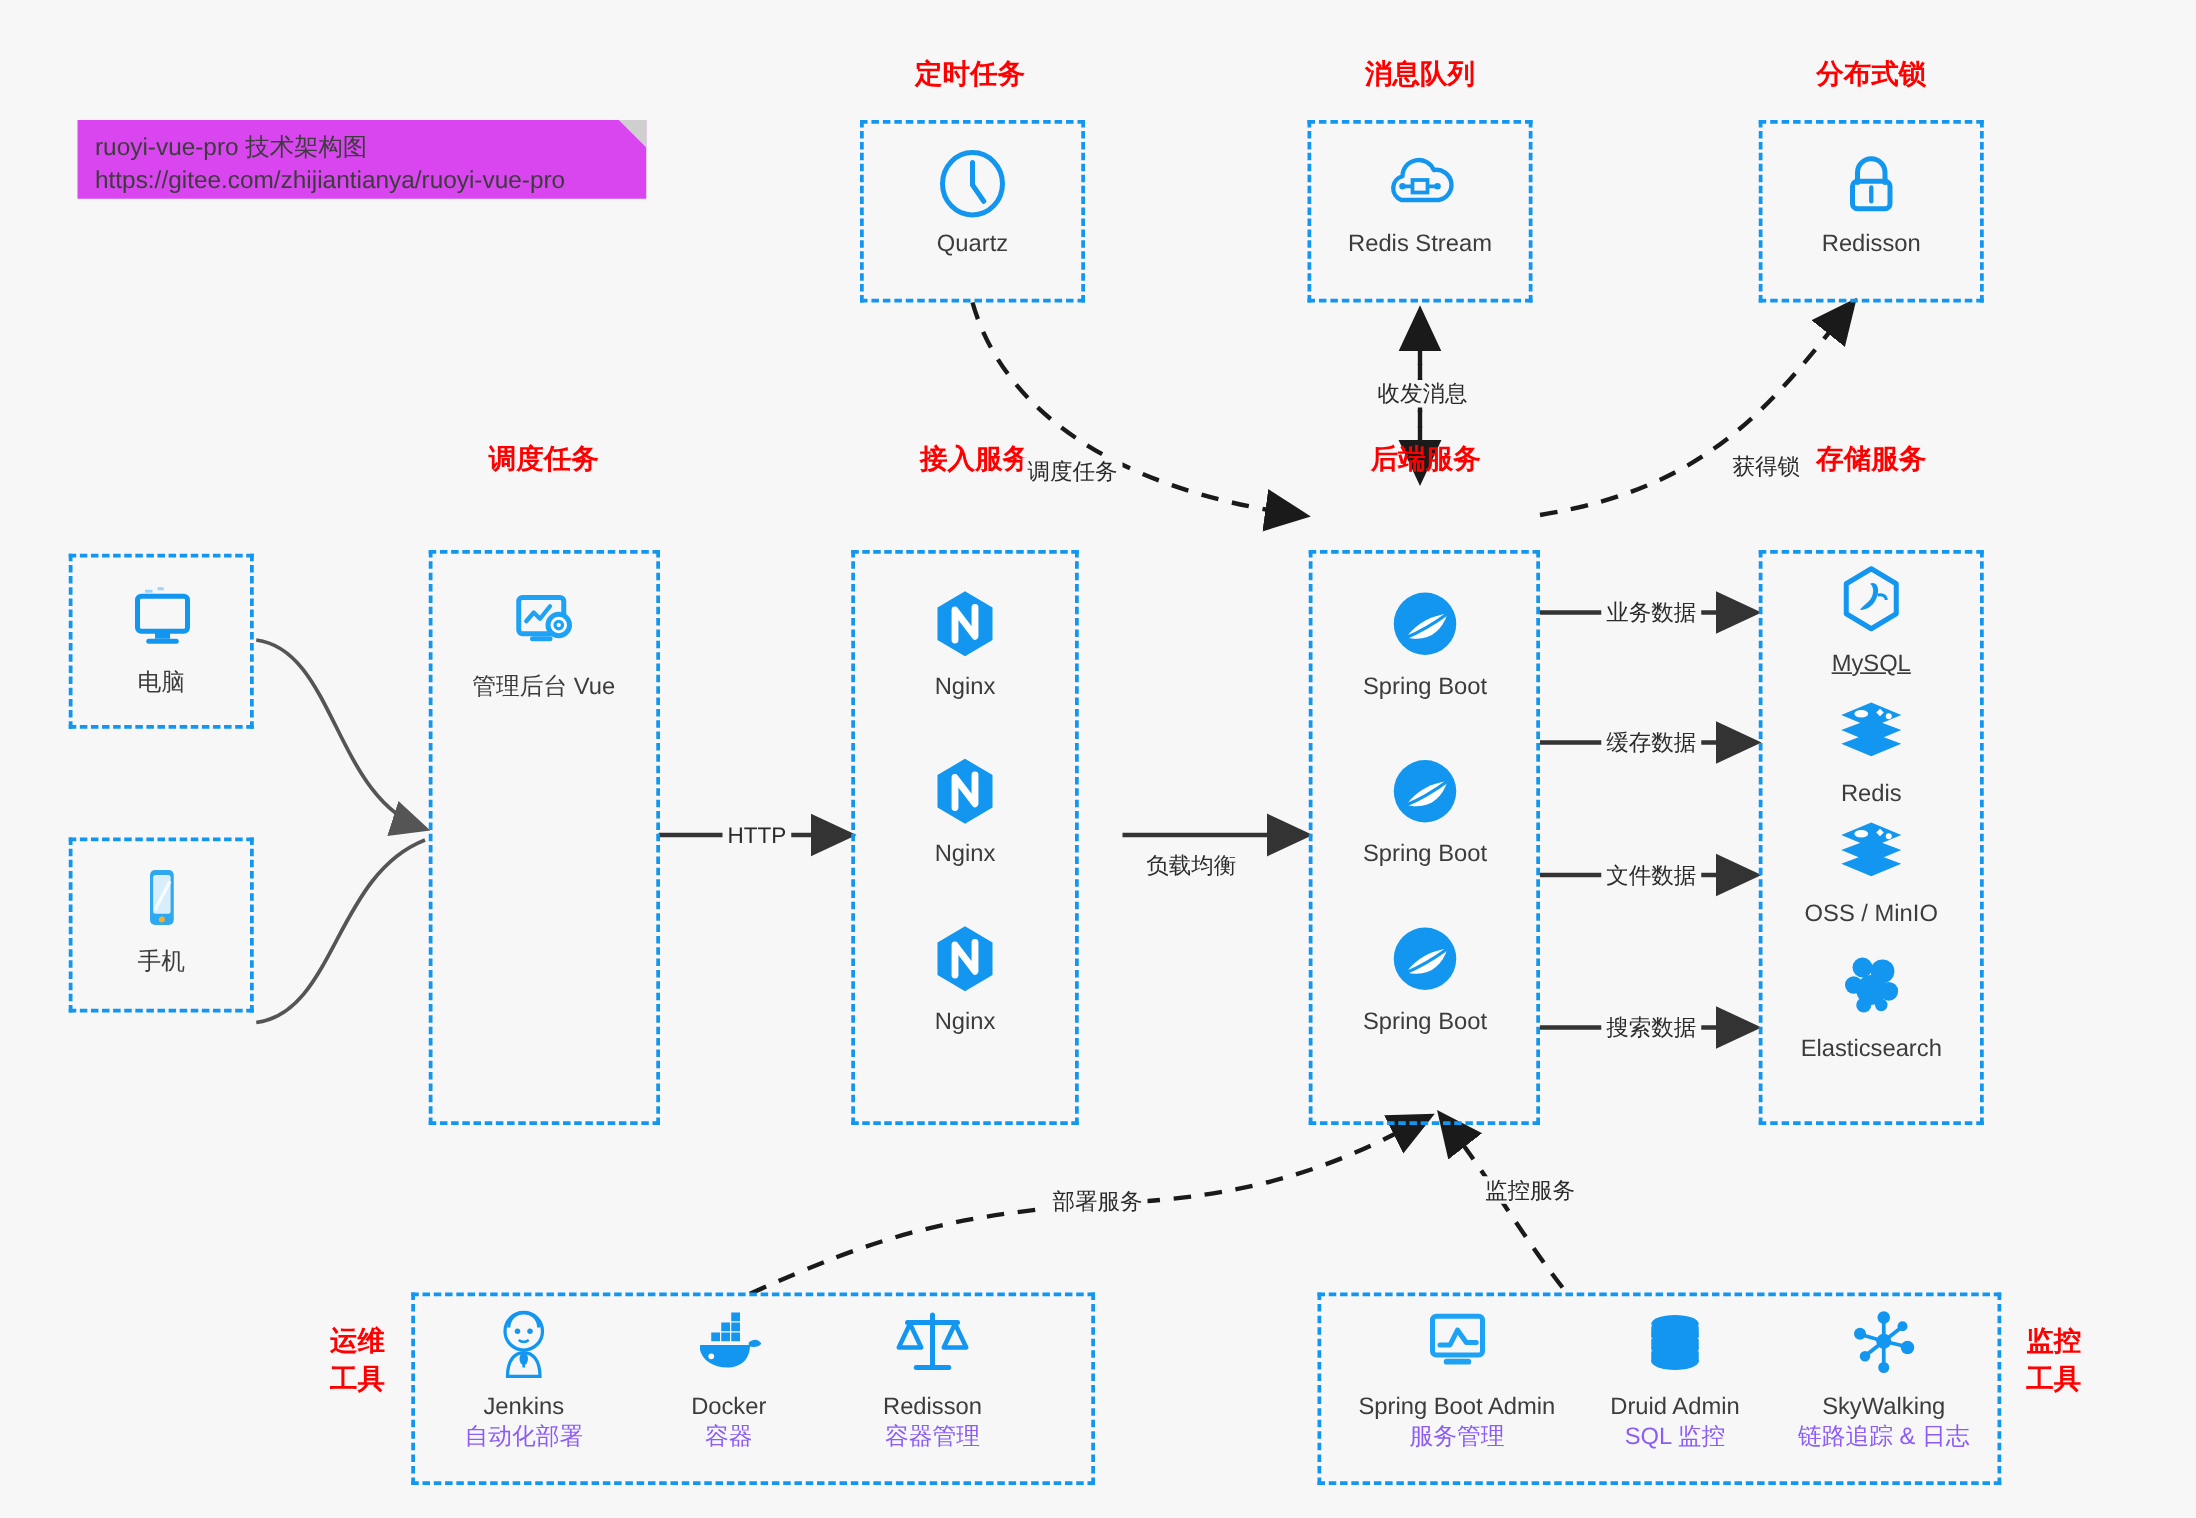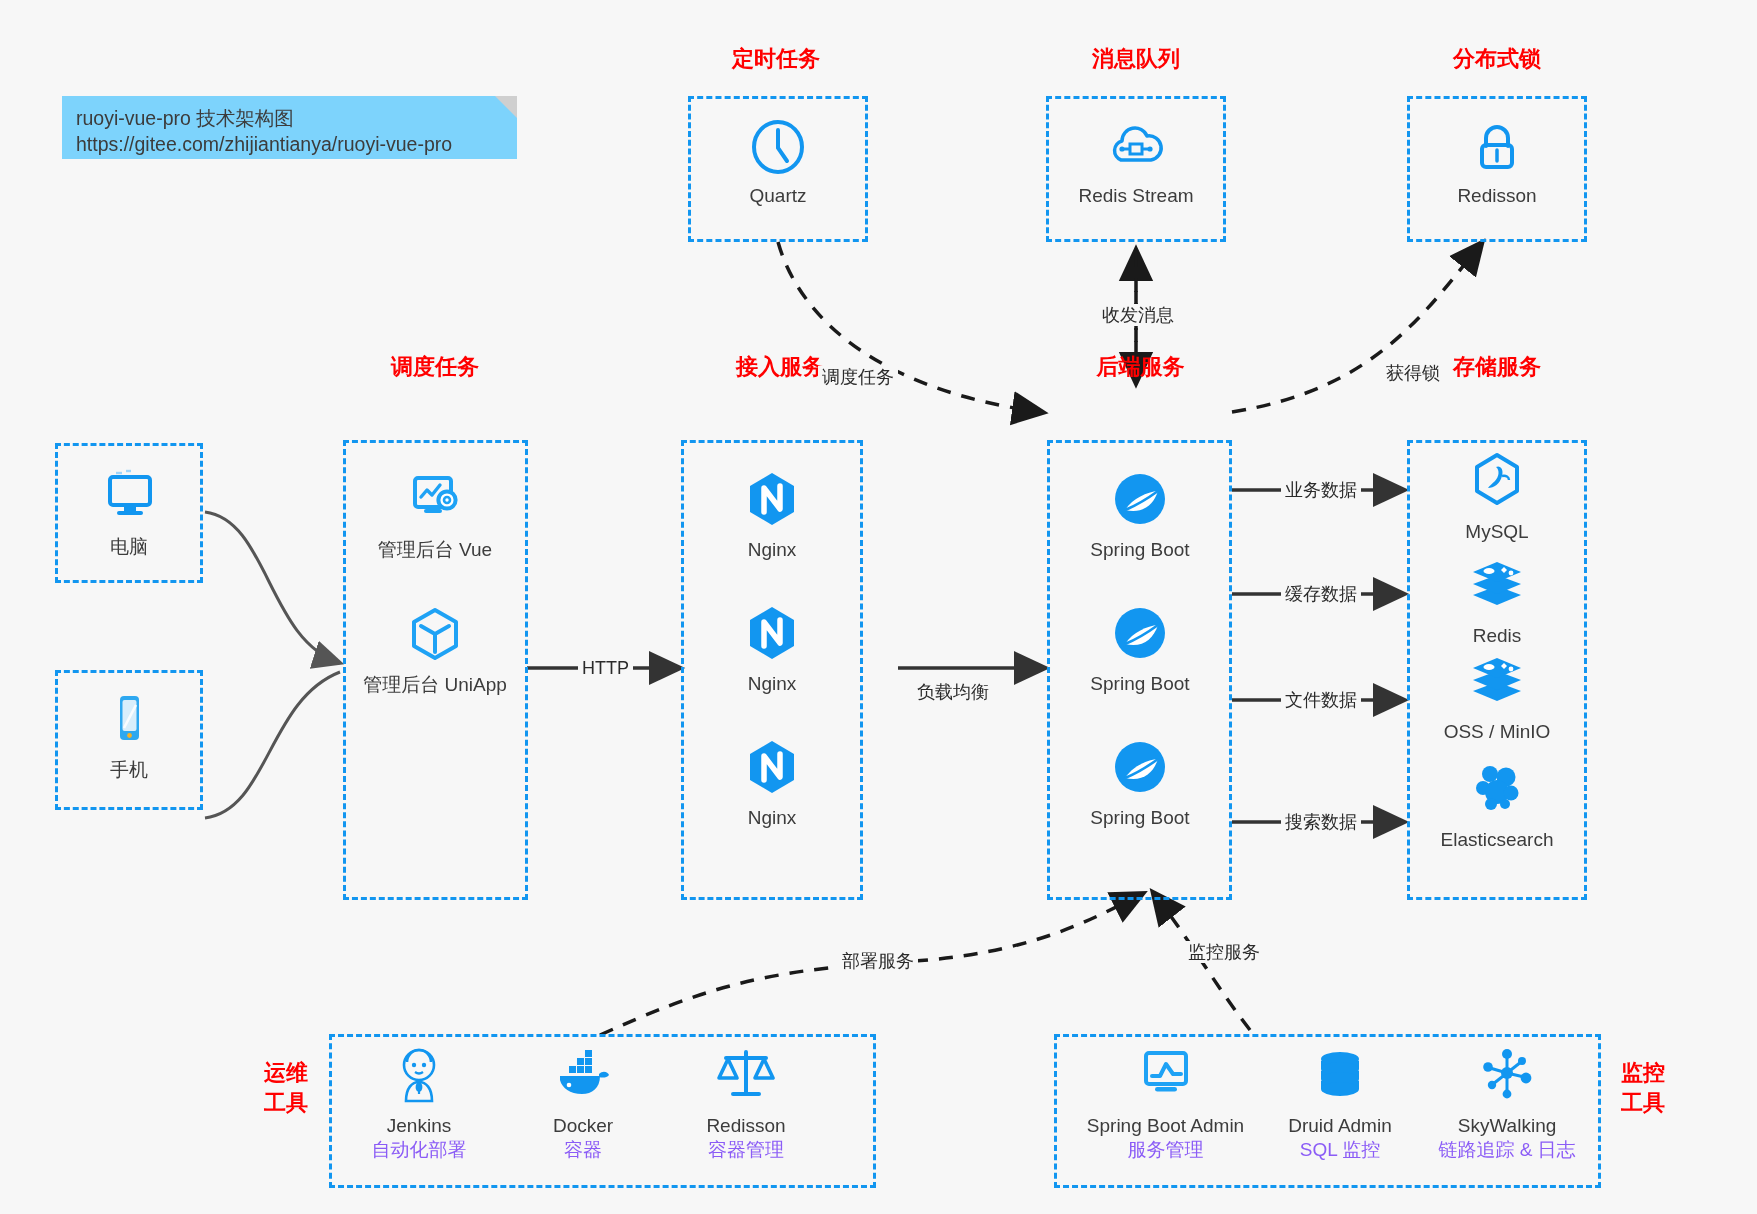--- a/index.html
+++ b/index.html
@@ -25,21 +25,21 @@
     pointer-events: none;
   }
 
   
   .note {
     position: absolute;
     left: 62px;
     top: 96px;
     width: 455px;
     height: 63px;
-    background: #7dd3fc;
+    background: #d946ef;
     box-sizing: border-box;
     padding: 9px 14px 0 14px;
   }
   .note .corner {
     position: absolute;
     right: 0; top: 0;
     width: 0; height: 0;
     border-top: 22px solid #cfcfcf;
     border-left: 22px solid transparent;
   }
@@ -255,29 +255,20 @@
         <path d="M17,27 L23,20 L28,25 L36,15" fill="none" stroke="#1ea2f5" stroke-width="3.4" stroke-linecap="round" stroke-linejoin="round"></path>
         <rect x="20" y="39" width="18" height="4" rx="2" fill="#1ea2f5"></rect>
         <circle cx="43" cy="30" r="10" fill="#ffffff"></circle>
         <circle cx="43" cy="30" r="8.6" fill="none" stroke="#1ea2f5" stroke-width="4"></circle>
         <circle cx="43" cy="30" r="3" fill="none" stroke="#1ea2f5" stroke-width="2.6"></circle>
       </svg>
     </span>
     <span class="cap">管理后台 Vue</span>
   </div>
 
-  <div class="node" style="left:355px; top:605px;">
-    <span class="icon">
-      <svg width="62" height="58" viewBox="0 0 62 58">
-        <path d="M31,5 L52,17 L52,41 L31,53 L10,41 L10,17 Z" fill="none" stroke="#1ea2f5" stroke-width="4" stroke-linejoin="round"></path>
-        <path d="M31,29 L31,47 M31,29 L17,21 M31,29 L45,21" fill="none" stroke="#1ea2f5" stroke-width="4" stroke-linecap="round"></path>
-      </svg>
-    </span>
-    <span class="cap">管理后台 UniApp</span>
-  </div>
 
 
   <div class="grp-label" style="left:690px; top:352px; width:180px;">接入服务</div>
   <div class="dbox" style="left:681px; top:440px; width:182px; height:460px;"></div>
 
   <div class="node" style="left:692px; top:470px;">
     <span class="icon">
       <svg width="62" height="58" viewBox="0 0 62 58">
         <path d="M31,3 L53,16 L53,42 L31,55 L9,42 L9,16 Z" fill="#1296f0"></path>
         <path d="M23,42 L23,18 L39,39 L39,16" fill="none" stroke="#ffffff" stroke-width="5.5" stroke-linecap="round" stroke-linejoin="round"></path>
@@ -338,21 +329,21 @@
         <path d="M16,40 C 24,28 38,22 49,21 C 44,36 33,44 16,40 Z" fill="#ffffff"></path>
         <path d="M16,40 C 26,36 38,29 49,21" fill="none" stroke="#1296f0" stroke-width="2.6"></path>
       </svg>
     </span>
     <span class="cap">Spring Boot</span>
   </div>
 
   <div class="grp-label" style="left:1407px; top:352px; width:180px;">存储服务</div>
   <div class="dbox" style="left:1407px; top:440px; width:180px; height:460px;"></div>
 
-  <div class="node" style="left:1417px; top:452px;">
+  <div class="node" style="left:1417px; top:452px;text-decoration:underline;">
     <span class="icon">
       <svg width="62" height="56" viewBox="0 0 62 56">
         <path d="M31,3 L51,15 L51,39 L31,51 L11,39 L11,15 Z" fill="none" stroke="#1296f0" stroke-width="4" stroke-linejoin="round"></path>
         <path d="M22,36 C 28,36 34,32 36,24 C 38,17 34,13 30,15 C 34,18 33,25 29,29 C 26,32 23,34 22,36 Z" fill="#1296f0"></path>
         <path d="M36,24 C 40,23 43,25 43,28" fill="none" stroke="#1296f0" stroke-width="2.4"></path>
       </svg>
     </span>
     <span class="cap">MySQL</span>
   </div>
 

